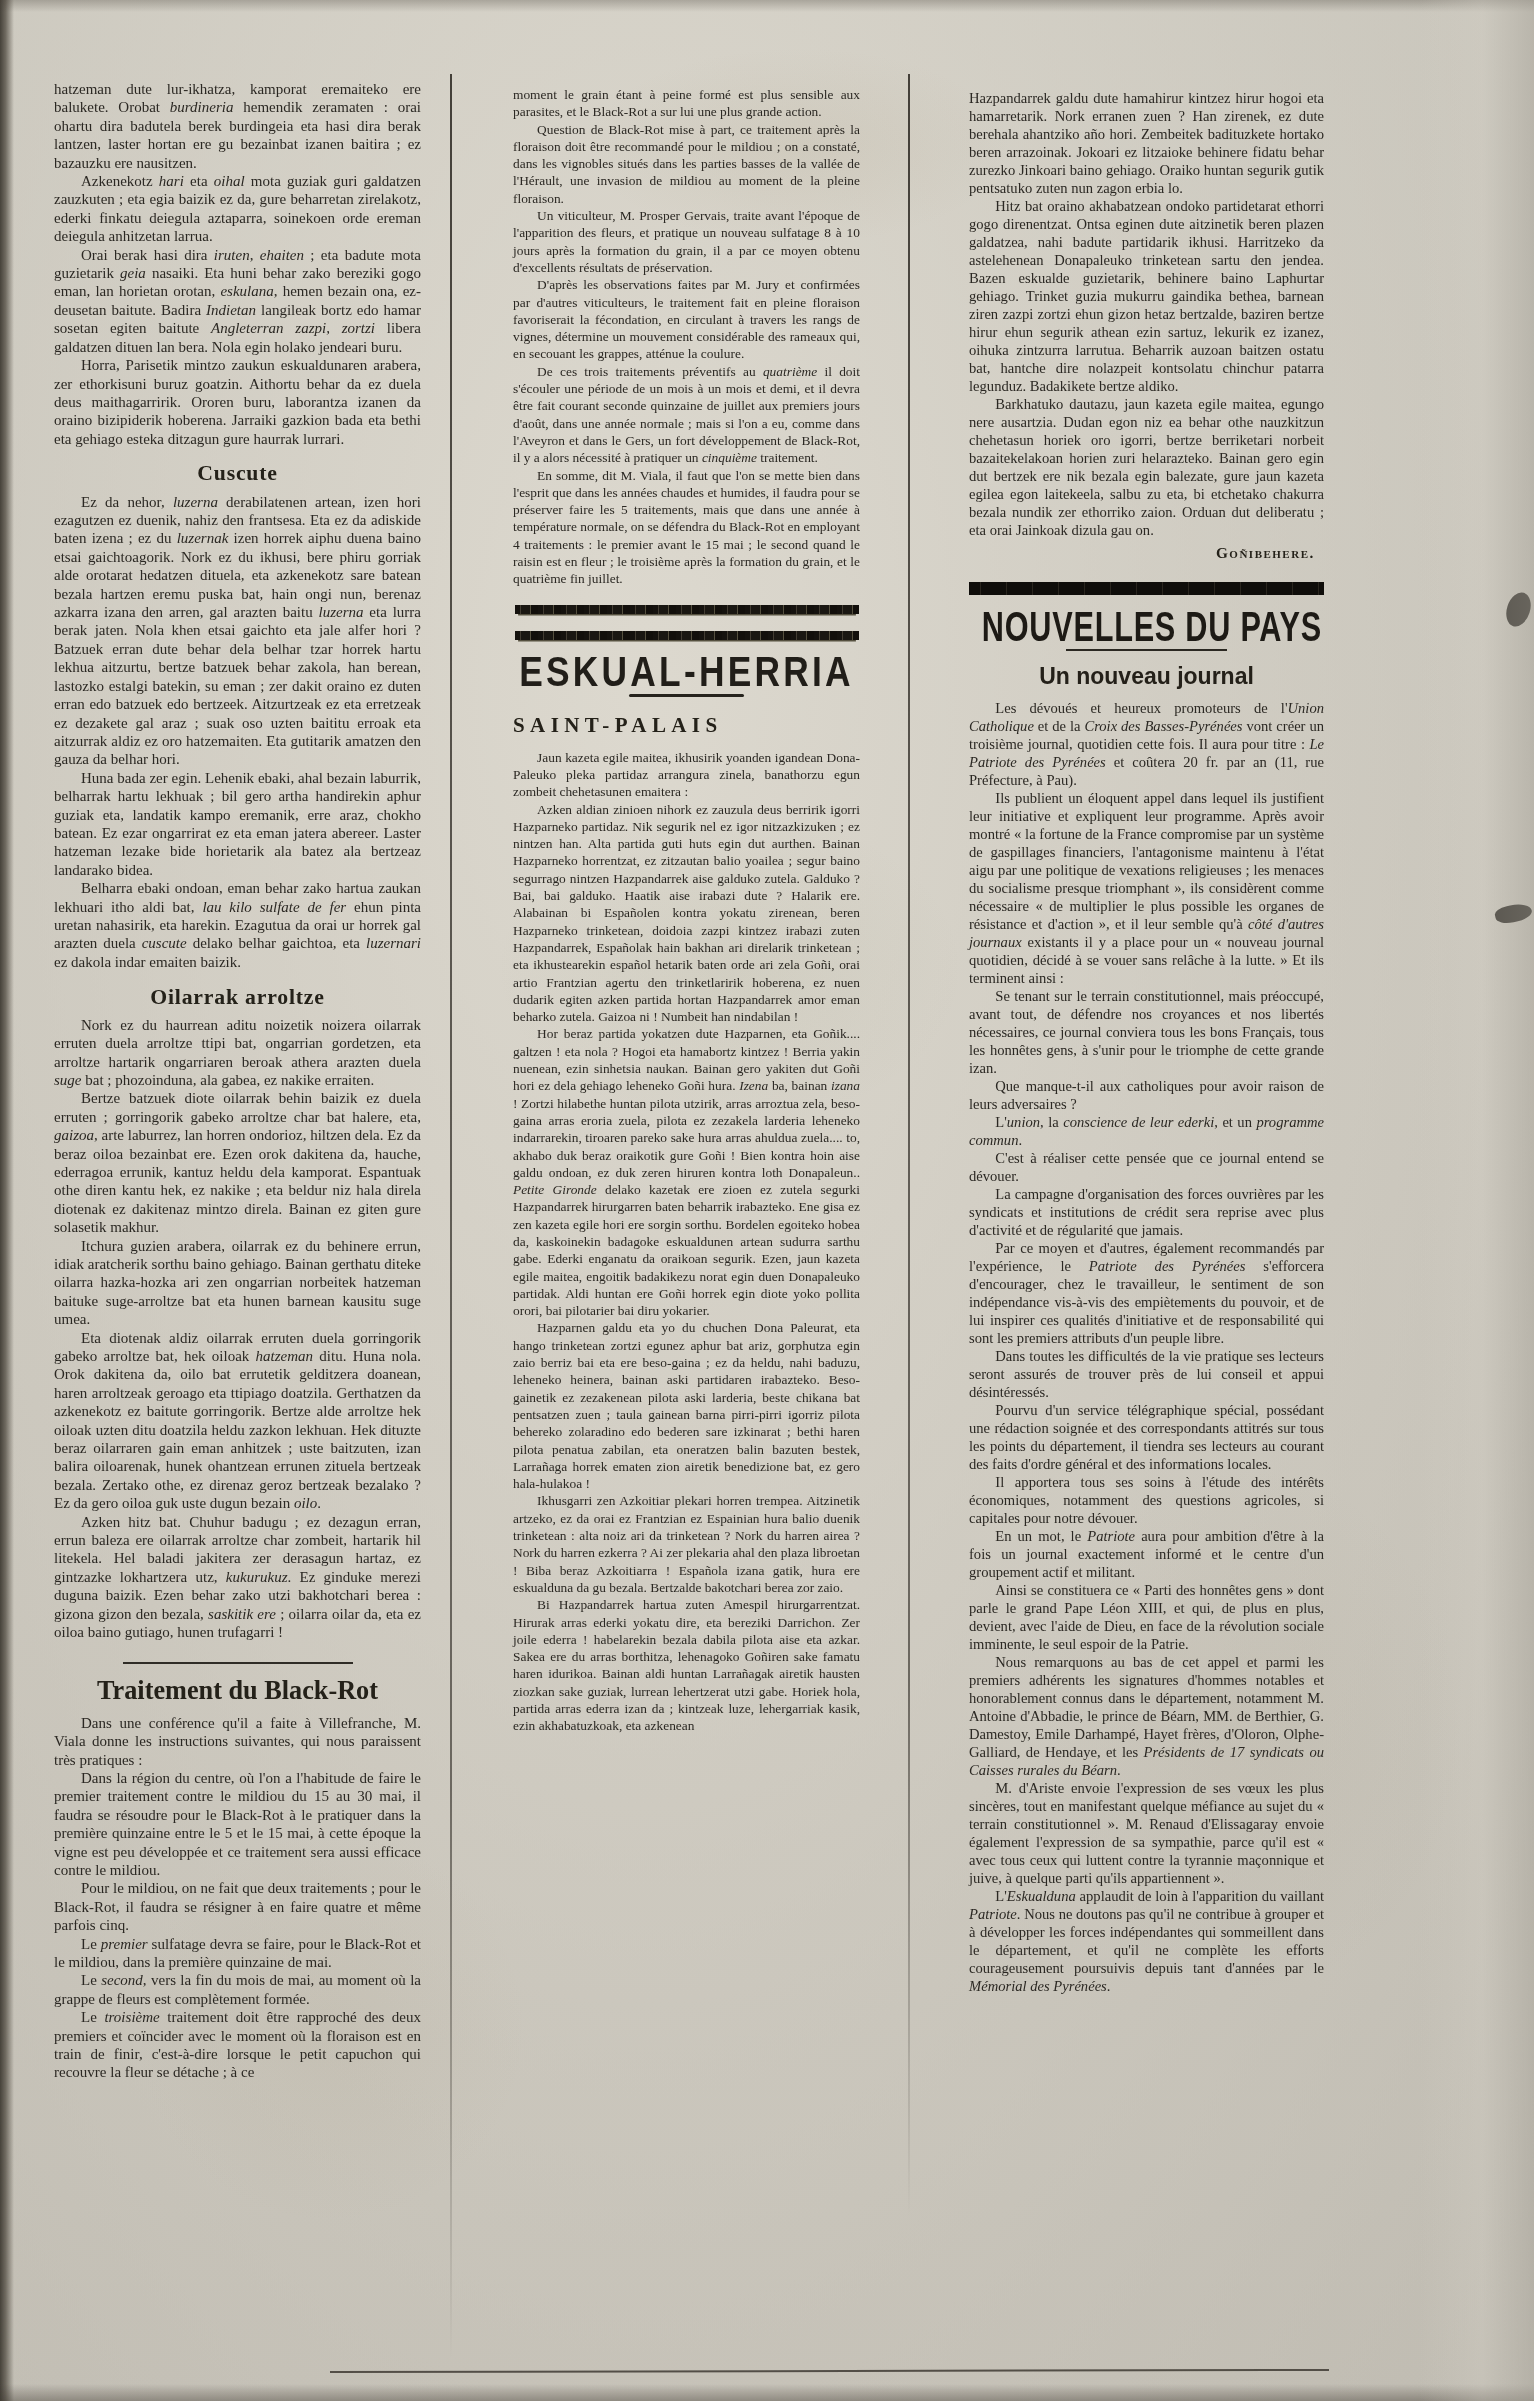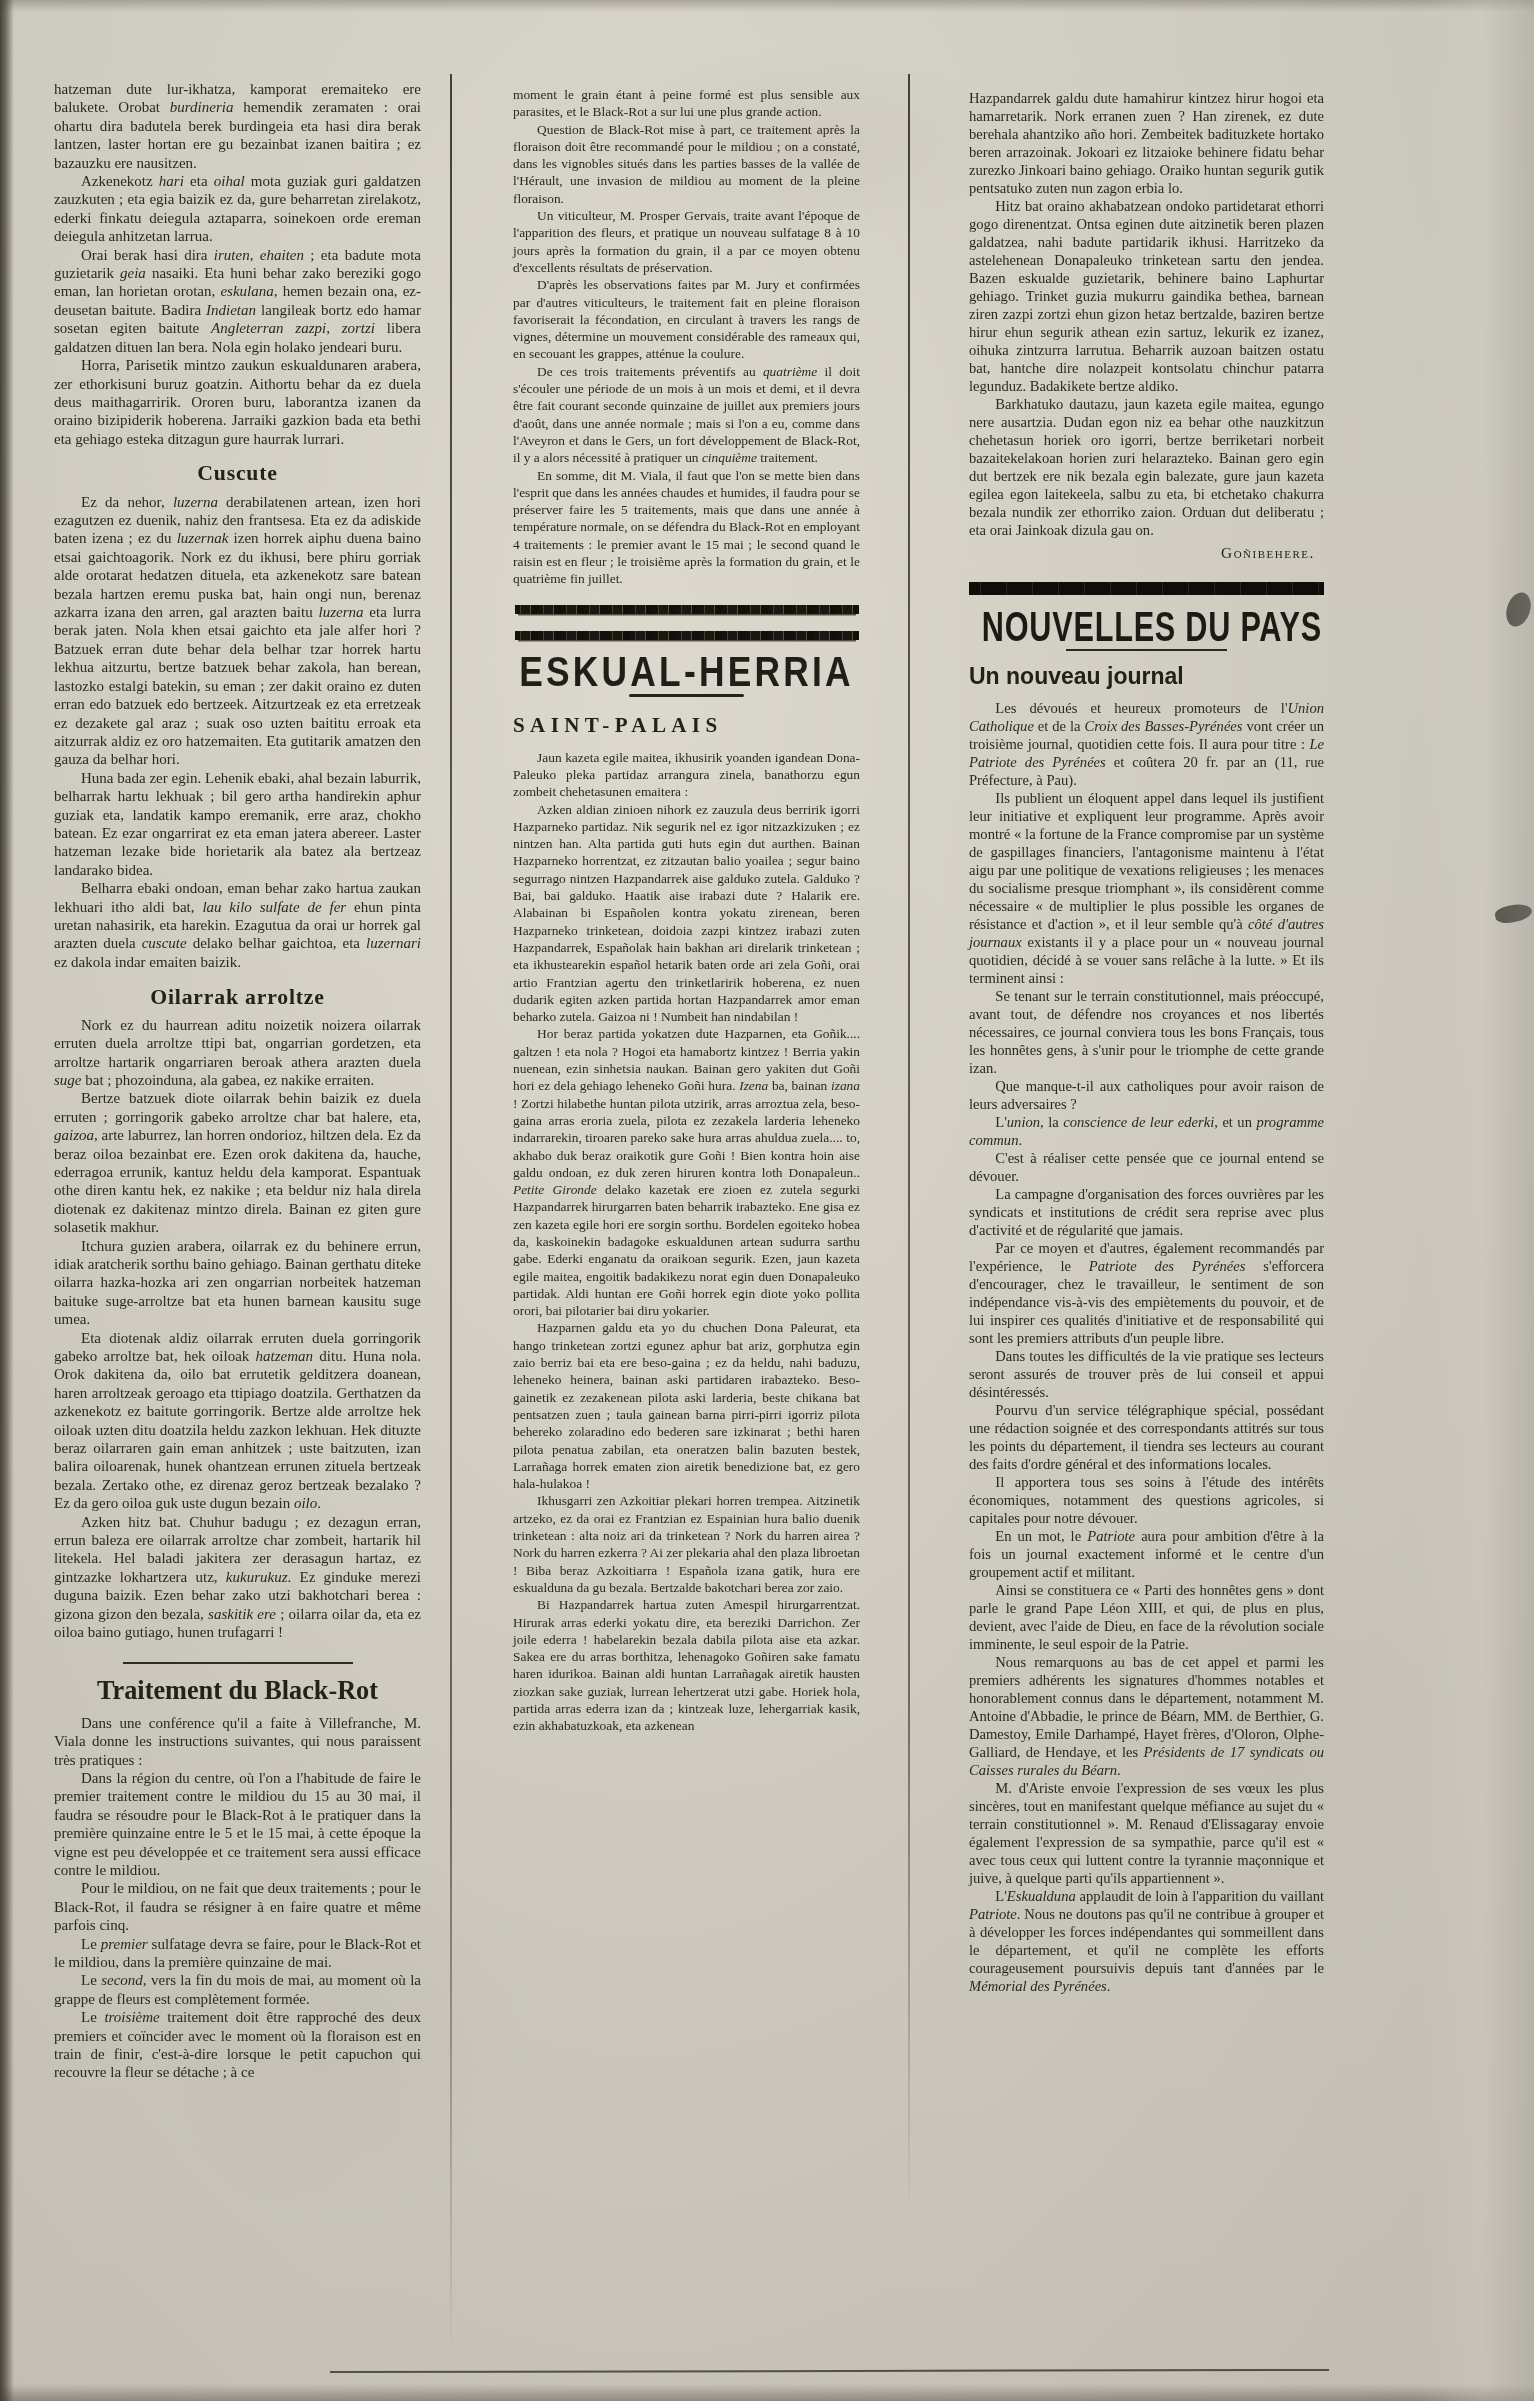--- a/index.html
+++ b/index.html
@@ -49,24 +49,24 @@
     box-shadow:0 4.6px 0 -3.1px #55503f;}
   .masthead{text-align:center;font-family:"Liberation Sans", sans-serif;font-weight:bold;
     font-size:34px;letter-spacing:3.1px;margin:23px 0 4.6px;color:#211e19;white-space:nowrap;
     transform:scale(1.04,1.25);}
   .mast-rule{width:115px;height:3.1px;background:#26231d;margin:14px auto 6.1px;border-radius:1.5px;}
   .subhead-caps{text-align:left;font-size:21px;letter-spacing:5.4px;margin:20px 0 14px;color:#242119;}
   .headline-xl{text-align:center;margin:23px 0 1.5px;white-space:nowrap;}
   .headline-xl .hx{display:inline-block;font-family:"Liberation Sans", sans-serif;font-weight:bold;
     font-size:33px;letter-spacing:0.8px;color:#1d1a15;transform:scale(0.93,1.3);}
   .ndp-rule{width:161px;height:2.3px;background:#2b2822;margin:12.3px auto 15.4px;}
-  .subhead-bold{text-align:left;font-family:"Liberation Sans", sans-serif;font-weight:bold;
+  .subhead-bold{text-align:center;font-family:"Liberation Sans", sans-serif;font-weight:bold;
     font-size:23px;margin:6.1px 0 14px;color:#242019;}
   .signature{text-align:right;font-variant:small-caps;letter-spacing:1.5px;padding-right:9.2px;
-    margin-top:4.6px;font-size:1.05em;color:#242119;}
+    margin-top:4.6px;font-size:1.05em;color:#242119;font-weight:bold;}
   .thick-bar{height:13px;margin:20px 0 20px;
     background:repeating-linear-gradient(90deg,#0f0d0a 0 10.8px,#2a261f 10.8px 12.3px,#0f0d0a 12.3px 26px);}
 </style>
 </head>
 <body>
 
 <div class="page">
   <div class="stain s1"></div>
   <div class="stain s2"></div>
   <div class="stain s3"></div>

